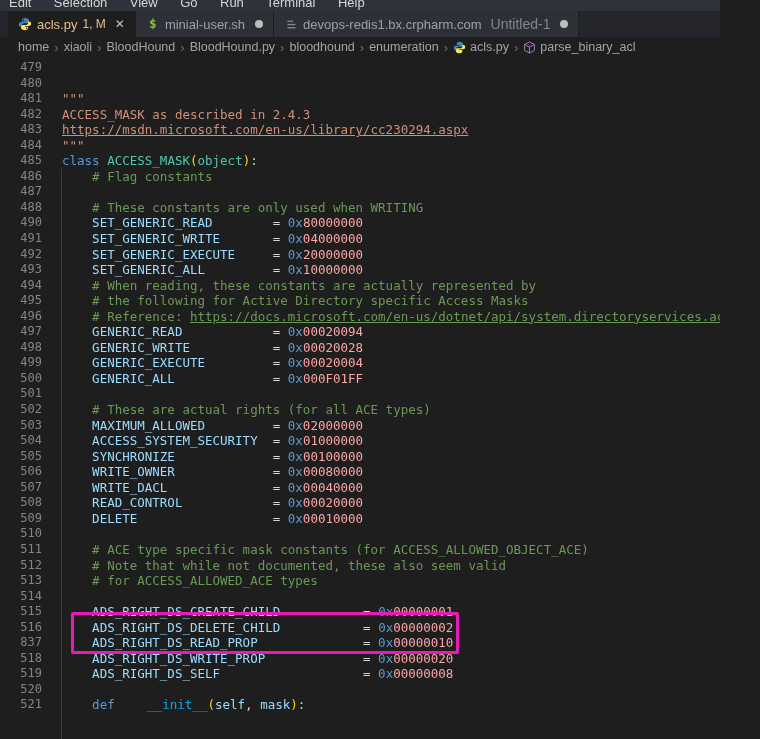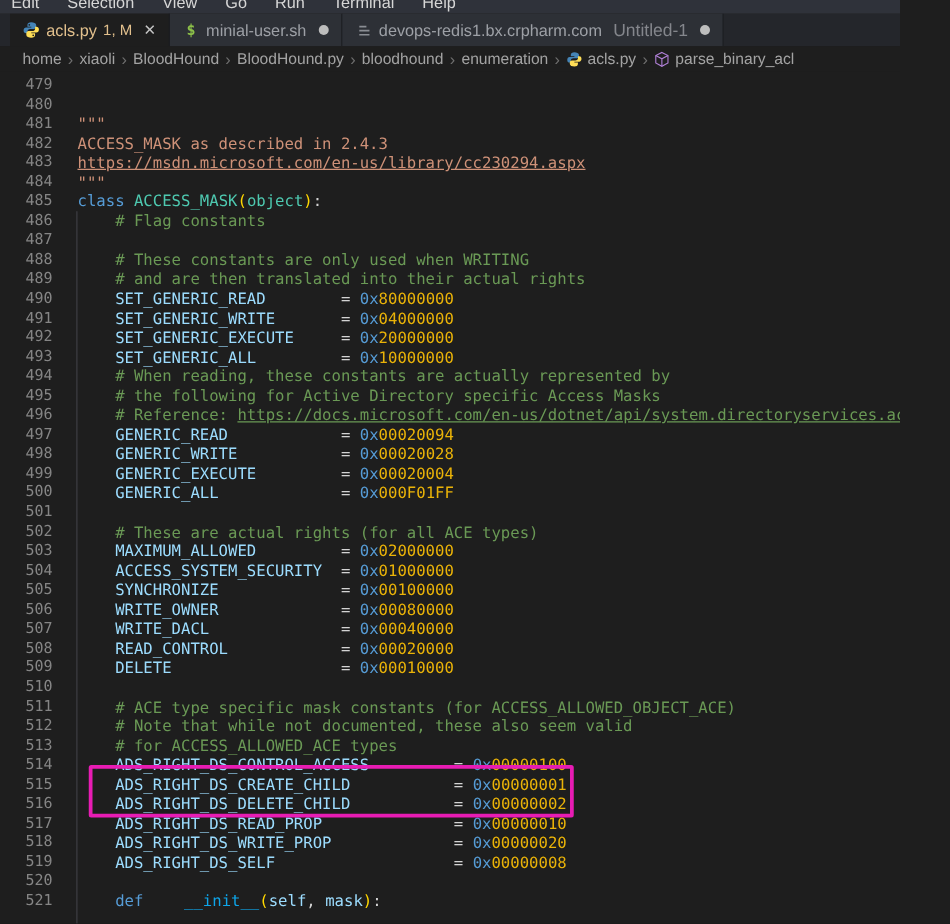--- a/index.html
+++ b/index.html
@@ -44,21 +44,21 @@
   .tk-p  { color:#d4d4d4; }
   .tk-o  { color:#d4d4d4; }
   .tk-c  { color:#6a9955;margin-top:28px; }
   .tk-cl { color:#6a9955; text-decoration:underline; }
   .tk-s  { color:#ce9178; }
   .tk-sl { color:#ce9178; text-decoration:underline; }
   .tk-k  { color:#569cd6; }
   .tk-t  { color:#4ec9b0; }
   .tk-v  { color:#9cdcfe; }
   .tk-nx { color:#569cd6; }
-  .tk-n  { color:#eab308; }
+  .tk-n  { color:#fca5a5; }
   .tk-f  { color:#0ea5e9;margin-left:25px; }
   .tk-b  { color:#ffd700; }
 
   .indent-guide { position:absolute; left:61px; top:112px; width:1px; height:617px;
                   background:#3d3d42; }
 
   .annotation-box { position:absolute; left:71px; top:555px; width:388px; height:42px;
                     border:3px solid #e81cb4; border-radius:2px; pointer-events:none; }
 
   .watermark { position:absolute; right:14px; top:650px; color:#f5f5f5; font-size:15px;
@@ -156,21 +156,20 @@
         <div class="code-row"><span class="gutter">479</span><span class="codetext"></span></div>
         <div class="code-row"><span class="gutter">480</span><span class="codetext"></span></div>
         <div class="code-row"><span class="gutter">481</span><span class="codetext"><span class="tk-s">"""</span></span></div>
         <div class="code-row"><span class="gutter">482</span><span class="codetext"><span class="tk-s">ACCESS_MASK as described in 2.4.3</span></span></div>
         <div class="code-row"><span class="gutter">483</span><span class="codetext"><span class="tk-sl">https://msdn.microsoft.com/en-us/library/cc230294.aspx</span></span></div>
         <div class="code-row"><span class="gutter">484</span><span class="codetext"><span class="tk-s">"""</span></span></div>
         <div class="code-row"><span class="gutter">485</span><span class="codetext"><span class="tk-k">class</span><span class="tk-p"> </span><span class="tk-t">ACCESS_MASK</span><span class="tk-b">(</span><span class="tk-t">object</span><span class="tk-b">)</span><span class="tk-p">:</span></span></div>
         <div class="code-row"><span class="gutter">486</span><span class="codetext"><span class="tk-p">    </span><span class="tk-c"># Flag constants</span></span></div>
         <div class="code-row"><span class="gutter">487</span><span class="codetext"></span></div>
         <div class="code-row"><span class="gutter">488</span><span class="codetext"><span class="tk-p">    </span><span class="tk-c"># These constants are only used when WRITING</span></span></div>
-        <div class="code-row"><span class="gutter">489</span><span class="codetext"><span class="tk-p">    </span><span class="tk-c"># and are then translated into their actual rights</span></span></div>
         <div class="code-row"><span class="gutter">490</span><span class="codetext"><span class="tk-p">    </span><span class="tk-v">SET_GENERIC_READ</span><span class="tk-p">        </span><span class="tk-o">=</span><span class="tk-p"> </span><span class="tk-nx">0x</span><span class="tk-n">80000000</span></span></div>
         <div class="code-row"><span class="gutter">491</span><span class="codetext"><span class="tk-p">    </span><span class="tk-v">SET_GENERIC_WRITE</span><span class="tk-p">       </span><span class="tk-o">=</span><span class="tk-p"> </span><span class="tk-nx">0x</span><span class="tk-n">04000000</span></span></div>
         <div class="code-row"><span class="gutter">492</span><span class="codetext"><span class="tk-p">    </span><span class="tk-v">SET_GENERIC_EXECUTE</span><span class="tk-p">     </span><span class="tk-o">=</span><span class="tk-p"> </span><span class="tk-nx">0x</span><span class="tk-n">20000000</span></span></div>
         <div class="code-row"><span class="gutter">493</span><span class="codetext"><span class="tk-p">    </span><span class="tk-v">SET_GENERIC_ALL</span><span class="tk-p">         </span><span class="tk-o">=</span><span class="tk-p"> </span><span class="tk-nx">0x</span><span class="tk-n">10000000</span></span></div>
         <div class="code-row"><span class="gutter">494</span><span class="codetext"><span class="tk-p">    </span><span class="tk-c"># When reading, these constants are actually represented by</span></span></div>
         <div class="code-row"><span class="gutter">495</span><span class="codetext"><span class="tk-p">    </span><span class="tk-c"># the following for Active Directory specific Access Masks</span></span></div>
         <div class="code-row"><span class="gutter">496</span><span class="codetext"><span class="tk-p">    </span><span class="tk-c"># Reference: </span><span class="tk-cl">https://docs.microsoft.com/en-us/dotnet/api/system.directoryservices.activedirectoryrights?view=netframework-4.7.2</span></span></div>
         <div class="code-row"><span class="gutter">497</span><span class="codetext"><span class="tk-p">    </span><span class="tk-v">GENERIC_READ</span><span class="tk-p">            </span><span class="tk-o">=</span><span class="tk-p"> </span><span class="tk-nx">0x</span><span class="tk-n">00020094</span></span></div>
         <div class="code-row"><span class="gutter">498</span><span class="codetext"><span class="tk-p">    </span><span class="tk-v">GENERIC_WRITE</span><span class="tk-p">           </span><span class="tk-o">=</span><span class="tk-p"> </span><span class="tk-nx">0x</span><span class="tk-n">00020028</span></span></div>
         <div class="code-row"><span class="gutter">499</span><span class="codetext"><span class="tk-p">    </span><span class="tk-v">GENERIC_EXECUTE</span><span class="tk-p">         </span><span class="tk-o">=</span><span class="tk-p"> </span><span class="tk-nx">0x</span><span class="tk-n">00020004</span></span></div>
@@ -181,24 +180,24 @@
         <div class="code-row"><span class="gutter">504</span><span class="codetext"><span class="tk-p">    </span><span class="tk-v">ACCESS_SYSTEM_SECURITY</span><span class="tk-p">  </span><span class="tk-o">=</span><span class="tk-p"> </span><span class="tk-nx">0x</span><span class="tk-n">01000000</span></span></div>
         <div class="code-row"><span class="gutter">505</span><span class="codetext"><span class="tk-p">    </span><span class="tk-v">SYNCHRONIZE</span><span class="tk-p">             </span><span class="tk-o">=</span><span class="tk-p"> </span><span class="tk-nx">0x</span><span class="tk-n">00100000</span></span></div>
         <div class="code-row"><span class="gutter">506</span><span class="codetext"><span class="tk-p">    </span><span class="tk-v">WRITE_OWNER</span><span class="tk-p">             </span><span class="tk-o">=</span><span class="tk-p"> </span><span class="tk-nx">0x</span><span class="tk-n">00080000</span></span></div>
         <div class="code-row"><span class="gutter">507</span><span class="codetext"><span class="tk-p">    </span><span class="tk-v">WRITE_DACL</span><span class="tk-p">              </span><span class="tk-o">=</span><span class="tk-p"> </span><span class="tk-nx">0x</span><span class="tk-n">00040000</span></span></div>
         <div class="code-row"><span class="gutter">508</span><span class="codetext"><span class="tk-p">    </span><span class="tk-v">READ_CONTROL</span><span class="tk-p">            </span><span class="tk-o">=</span><span class="tk-p"> </span><span class="tk-nx">0x</span><span class="tk-n">00020000</span></span></div>
         <div class="code-row"><span class="gutter">509</span><span class="codetext"><span class="tk-p">    </span><span class="tk-v">DELETE</span><span class="tk-p">                  </span><span class="tk-o">=</span><span class="tk-p"> </span><span class="tk-nx">0x</span><span class="tk-n">00010000</span></span></div>
         <div class="code-row"><span class="gutter">510</span><span class="codetext"></span></div>
         <div class="code-row"><span class="gutter">511</span><span class="codetext"><span class="tk-p">    </span><span class="tk-c"># ACE type specific mask constants (for ACCESS_ALLOWED_OBJECT_ACE)</span></span></div>
         <div class="code-row"><span class="gutter">512</span><span class="codetext"><span class="tk-p">    </span><span class="tk-c"># Note that while not documented, these also seem valid</span></span></div>
         <div class="code-row"><span class="gutter">513</span><span class="codetext"><span class="tk-p">    </span><span class="tk-c"># for ACCESS_ALLOWED_ACE types</span></span></div>
-        <div class="code-row"><span class="gutter">514</span><span class="codetext"><span class="tk-p">    </span><span class="tk-v">ADS_RIGHT_DS_CONTROL_ACCESS</span><span class="tk-p">         </span><span class="tk-o">=</span><span class="tk-p"> </span><span class="tk-nx">0x</span><span class="tk-n">00000100</span></span></div>
+        <div class="code-row"><span class="gutter">514</span></div>
         <div class="code-row"><span class="gutter">515</span><span class="codetext"><span class="tk-p">    </span><span class="tk-v">ADS_RIGHT_DS_CREATE_CHILD</span><span class="tk-p">           </span><span class="tk-o">=</span><span class="tk-p"> </span><span class="tk-nx">0x</span><span class="tk-n">00000001</span></span></div>
         <div class="code-row"><span class="gutter">516</span><span class="codetext"><span class="tk-p">    </span><span class="tk-v">ADS_RIGHT_DS_DELETE_CHILD</span><span class="tk-p">           </span><span class="tk-o">=</span><span class="tk-p"> </span><span class="tk-nx">0x</span><span class="tk-n">00000002</span></span></div>
-        <div class="code-row"><span class="gutter">517</span><span class="codetext"><span class="tk-p">    </span><span class="tk-v">ADS_RIGHT_DS_READ_PROP</span><span class="tk-p">              </span><span class="tk-o">=</span><span class="tk-p"> </span><span class="tk-nx">0x</span><span class="tk-n">00000010</span></span></div>
+        <div class="code-row"><span class="gutter">837</span><span class="codetext"><span class="tk-p">    </span><span class="tk-v">ADS_RIGHT_DS_READ_PROP</span><span class="tk-p">              </span><span class="tk-o">=</span><span class="tk-p"> </span><span class="tk-nx">0x</span><span class="tk-n">00000010</span></span></div>
         <div class="code-row"><span class="gutter">518</span><span class="codetext"><span class="tk-p">    </span><span class="tk-v">ADS_RIGHT_DS_WRITE_PROP</span><span class="tk-p">             </span><span class="tk-o">=</span><span class="tk-p"> </span><span class="tk-nx">0x</span><span class="tk-n">00000020</span></span></div>
         <div class="code-row"><span class="gutter">519</span><span class="codetext"><span class="tk-p">    </span><span class="tk-v">ADS_RIGHT_DS_SELF</span><span class="tk-p">                   </span><span class="tk-o">=</span><span class="tk-p"> </span><span class="tk-nx">0x</span><span class="tk-n">00000008</span></span></div>
         <div class="code-row"><span class="gutter">520</span><span class="codetext"></span></div>
         <div class="code-row"><span class="gutter">521</span><span class="codetext"><span class="tk-p">    </span><span class="tk-k">def</span><span class="tk-p"> </span><span class="tk-f">__init__</span><span class="tk-b">(</span><span class="tk-v">self</span><span class="tk-o">,</span><span class="tk-p"> </span><span class="tk-v">mask</span><span class="tk-b">)</span><span class="tk-p">:</span></span></div>
       </div>
     <div class="annotation-box" style="border-color: rgb(232, 28, 180);"></div>
   </div>
 
 </div>
 

